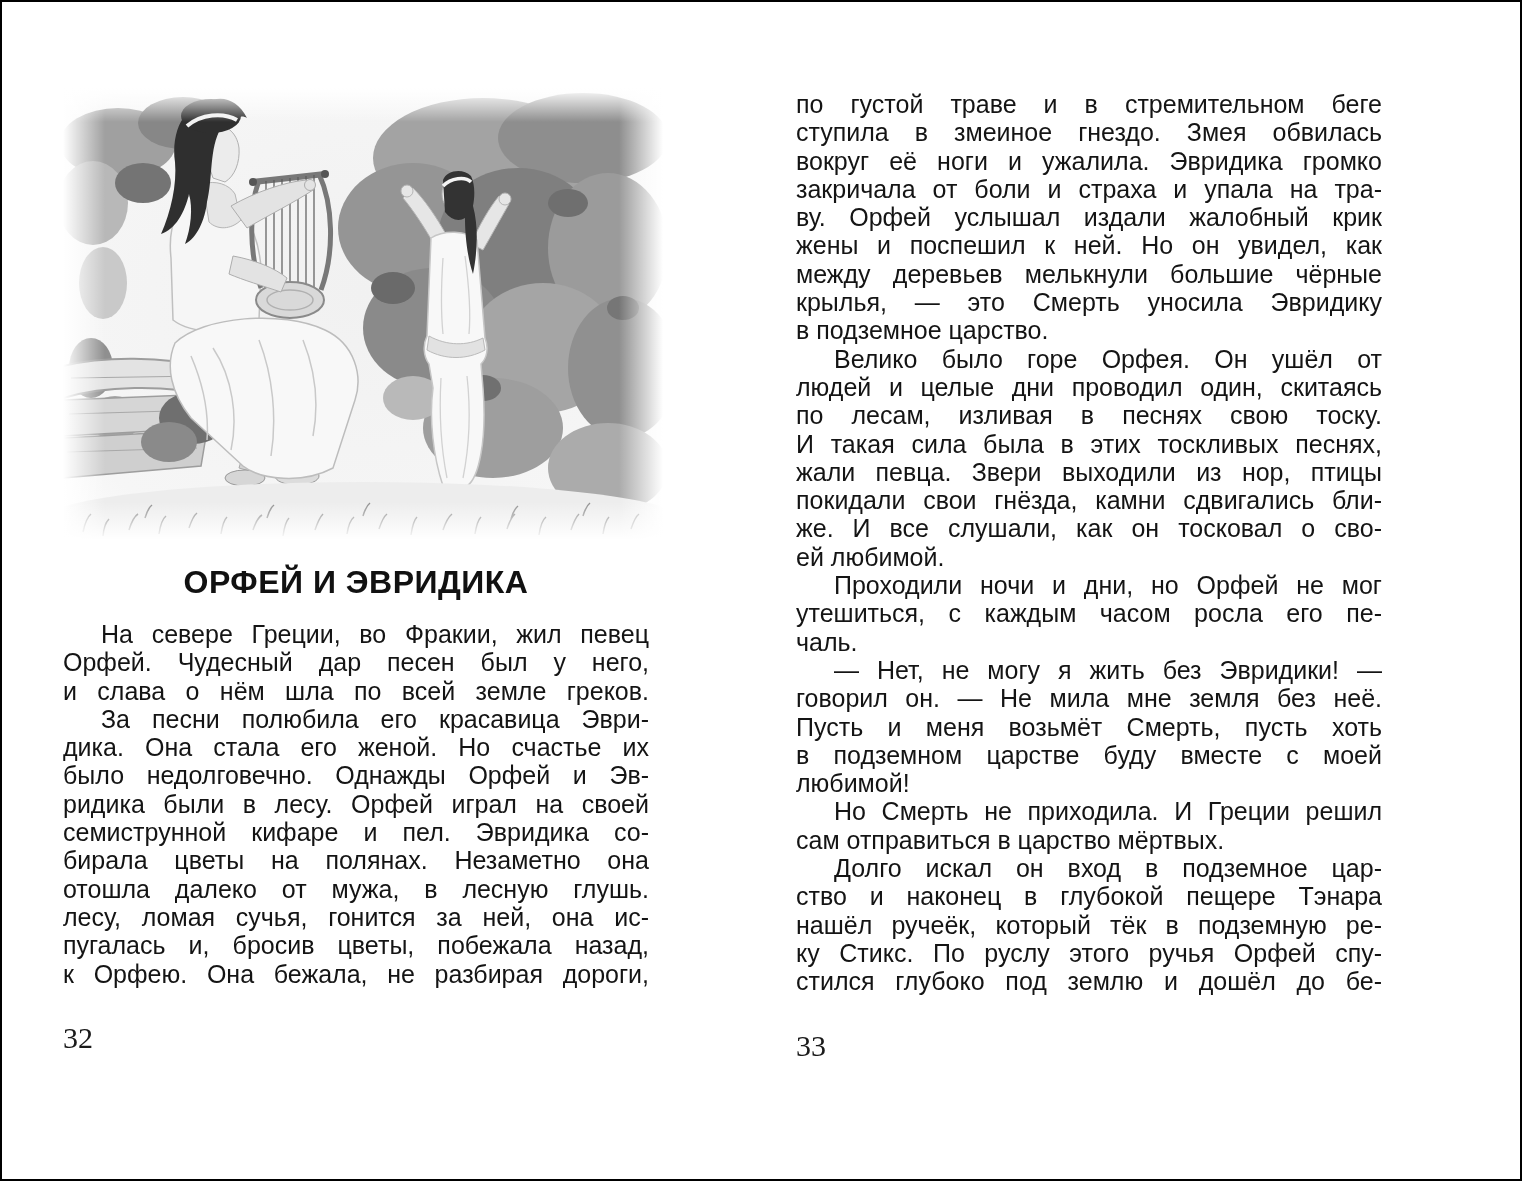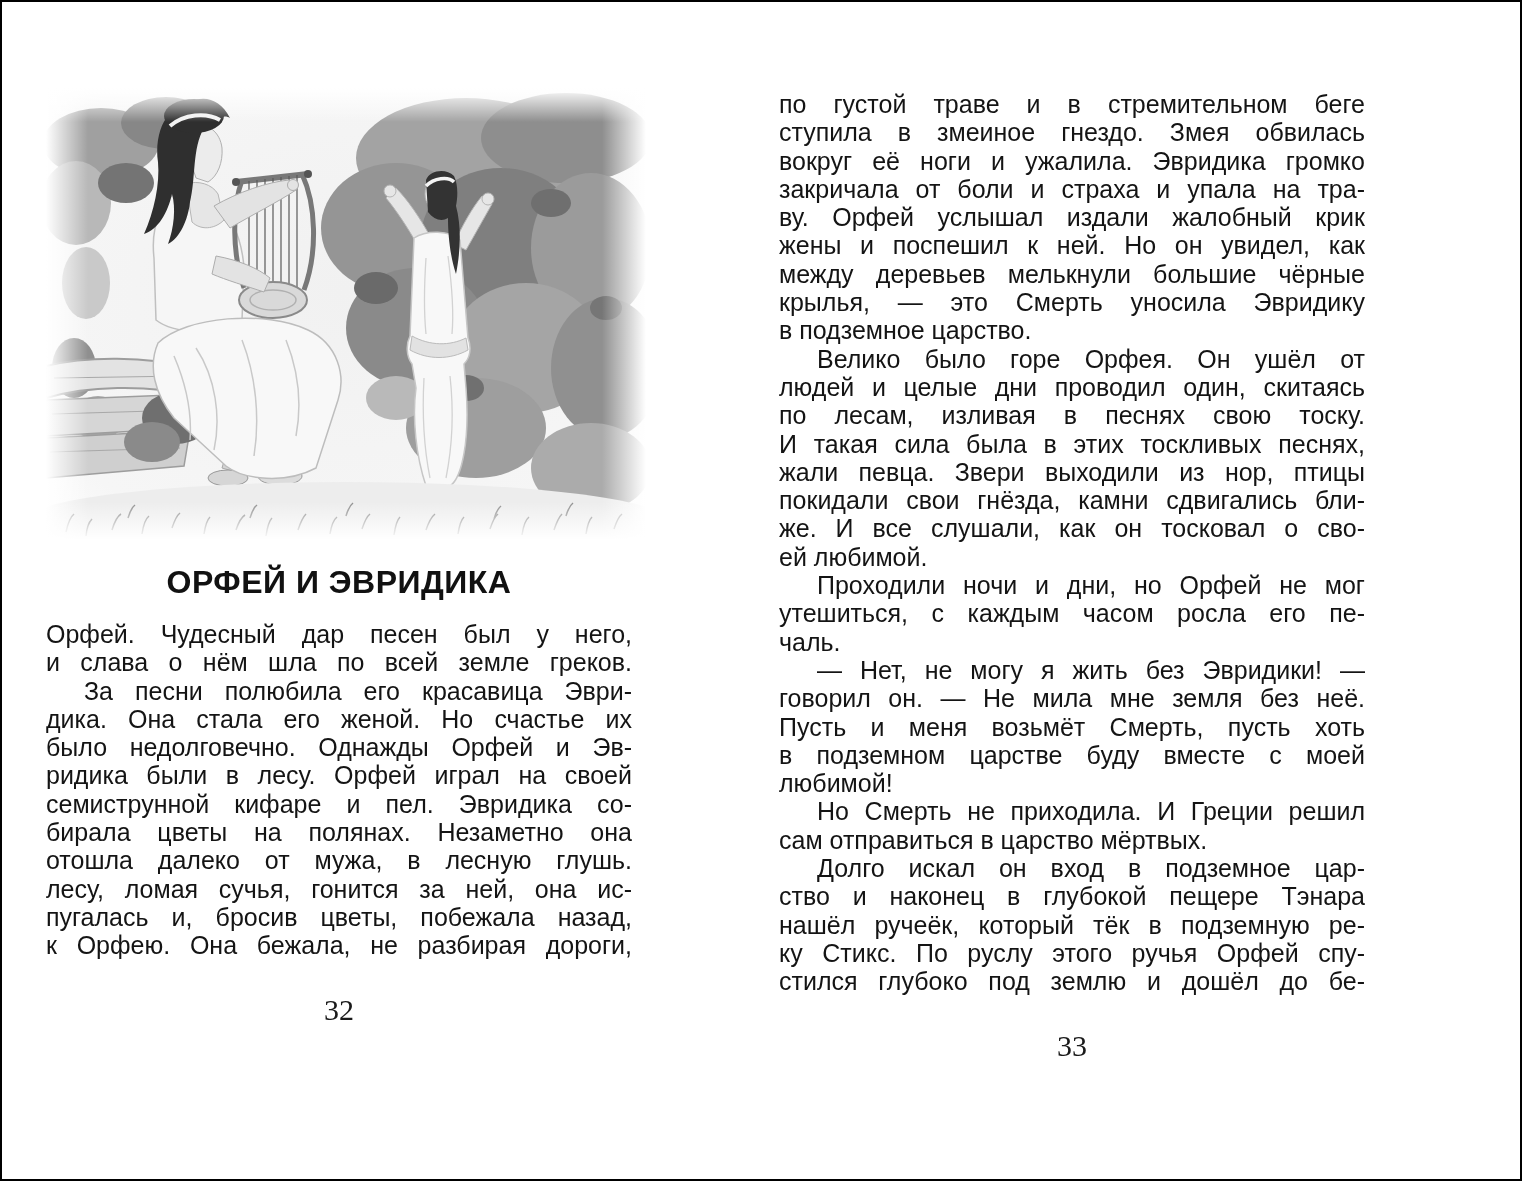--- a/index.html
+++ b/index.html
@@ -4,21 +4,21 @@
 <style>
   html,body{margin:0;padding:0;background:#e9e9e9;}
   .scan{
     width:1522px;height:1181px;box-sizing:border-box;
     background:#ffffff;border:2px solid #000;
     position:relative;overflow:hidden;
     font-family:"Liberation Sans",sans-serif;color:#141414;
   }
   .book{display:flex;width:100%;height:100%;}
   .page{display:block;}
-  .page-left{width:586px;margin-left:44px;}
+  .page-left{width:586px;margin-left:61px;}
   .page-right{width:586px;margin-left:147px;}
 
   .illustration{margin-top:86px;width:600px;height:452px;position:relative;}
   .illustration svg{display:block;width:600px;height:452px;}
 
   .title{
     margin:24px 0 0 0;font-weight:bold;font-size:32px;line-height:37px;
     text-align:center;letter-spacing:.5px;color:#111;
   }
   .body{margin-top:19px;font-size:25px;line-height:28.3px;}
@@ -27,21 +27,21 @@
   .line{
     text-align:justify;text-align-last:justify;
     -moz-text-align-last:justify;
     height:28.3px;overflow:hidden;white-space:nowrap;
   }
   .line{white-space:normal;}
   .line.flush{text-align-last:left;-moz-text-align-last:left;}
   .line.indent{text-indent:38px;}
 
   .pagenum{
-    margin-top:34px;text-align:center;
+    margin-top:34px;
     font-family:"Liberation Serif",serif;font-size:30px;line-height:32px;color:#1a1a1a;
   }
 </style>
 </head>
 <body>
 
 <div class="scan">
   <div class="book">
 
     <div class="page page-left">
@@ -164,20 +164,21 @@
           <rect x="556" y="0" width="44" height="452" fill="url(#fadeR)"></rect>
           <rect x="0" y="0" width="600" height="34" fill="url(#fadeT)"></rect>
           <rect x="0" y="414" width="600" height="38" fill="url(#fadeB)"></rect>
         </svg>
       </div>
 
       <h1 class="title">ОРФЕЙ И ЭВРИДИКА</h1>
 
       <div class="body" id="left-body">
           <div>
+            <div class="line indent">На севере Греции, во Фракии, жил певец</div>
             <div class="line">Орфей. Чудесный дар песен был у него,</div>
             <div class="line">и слава о нём шла по всей земле греков.</div>
           </div>
           <div>
             <div class="line indent">За песни полюбила его красавица Эври-</div>
             <div class="line">дика. Она стала его женой. Но счастье их</div>
             <div class="line">было недолговечно. Однажды Орфей и Эв-</div>
             <div class="line">ридика были в лесу. Орфей играл на своей</div>
             <div class="line">семиструнной кифаре и пел. Эвридика со-</div>
             <div class="line">бирала цветы на полянах. Незаметно она</div>

